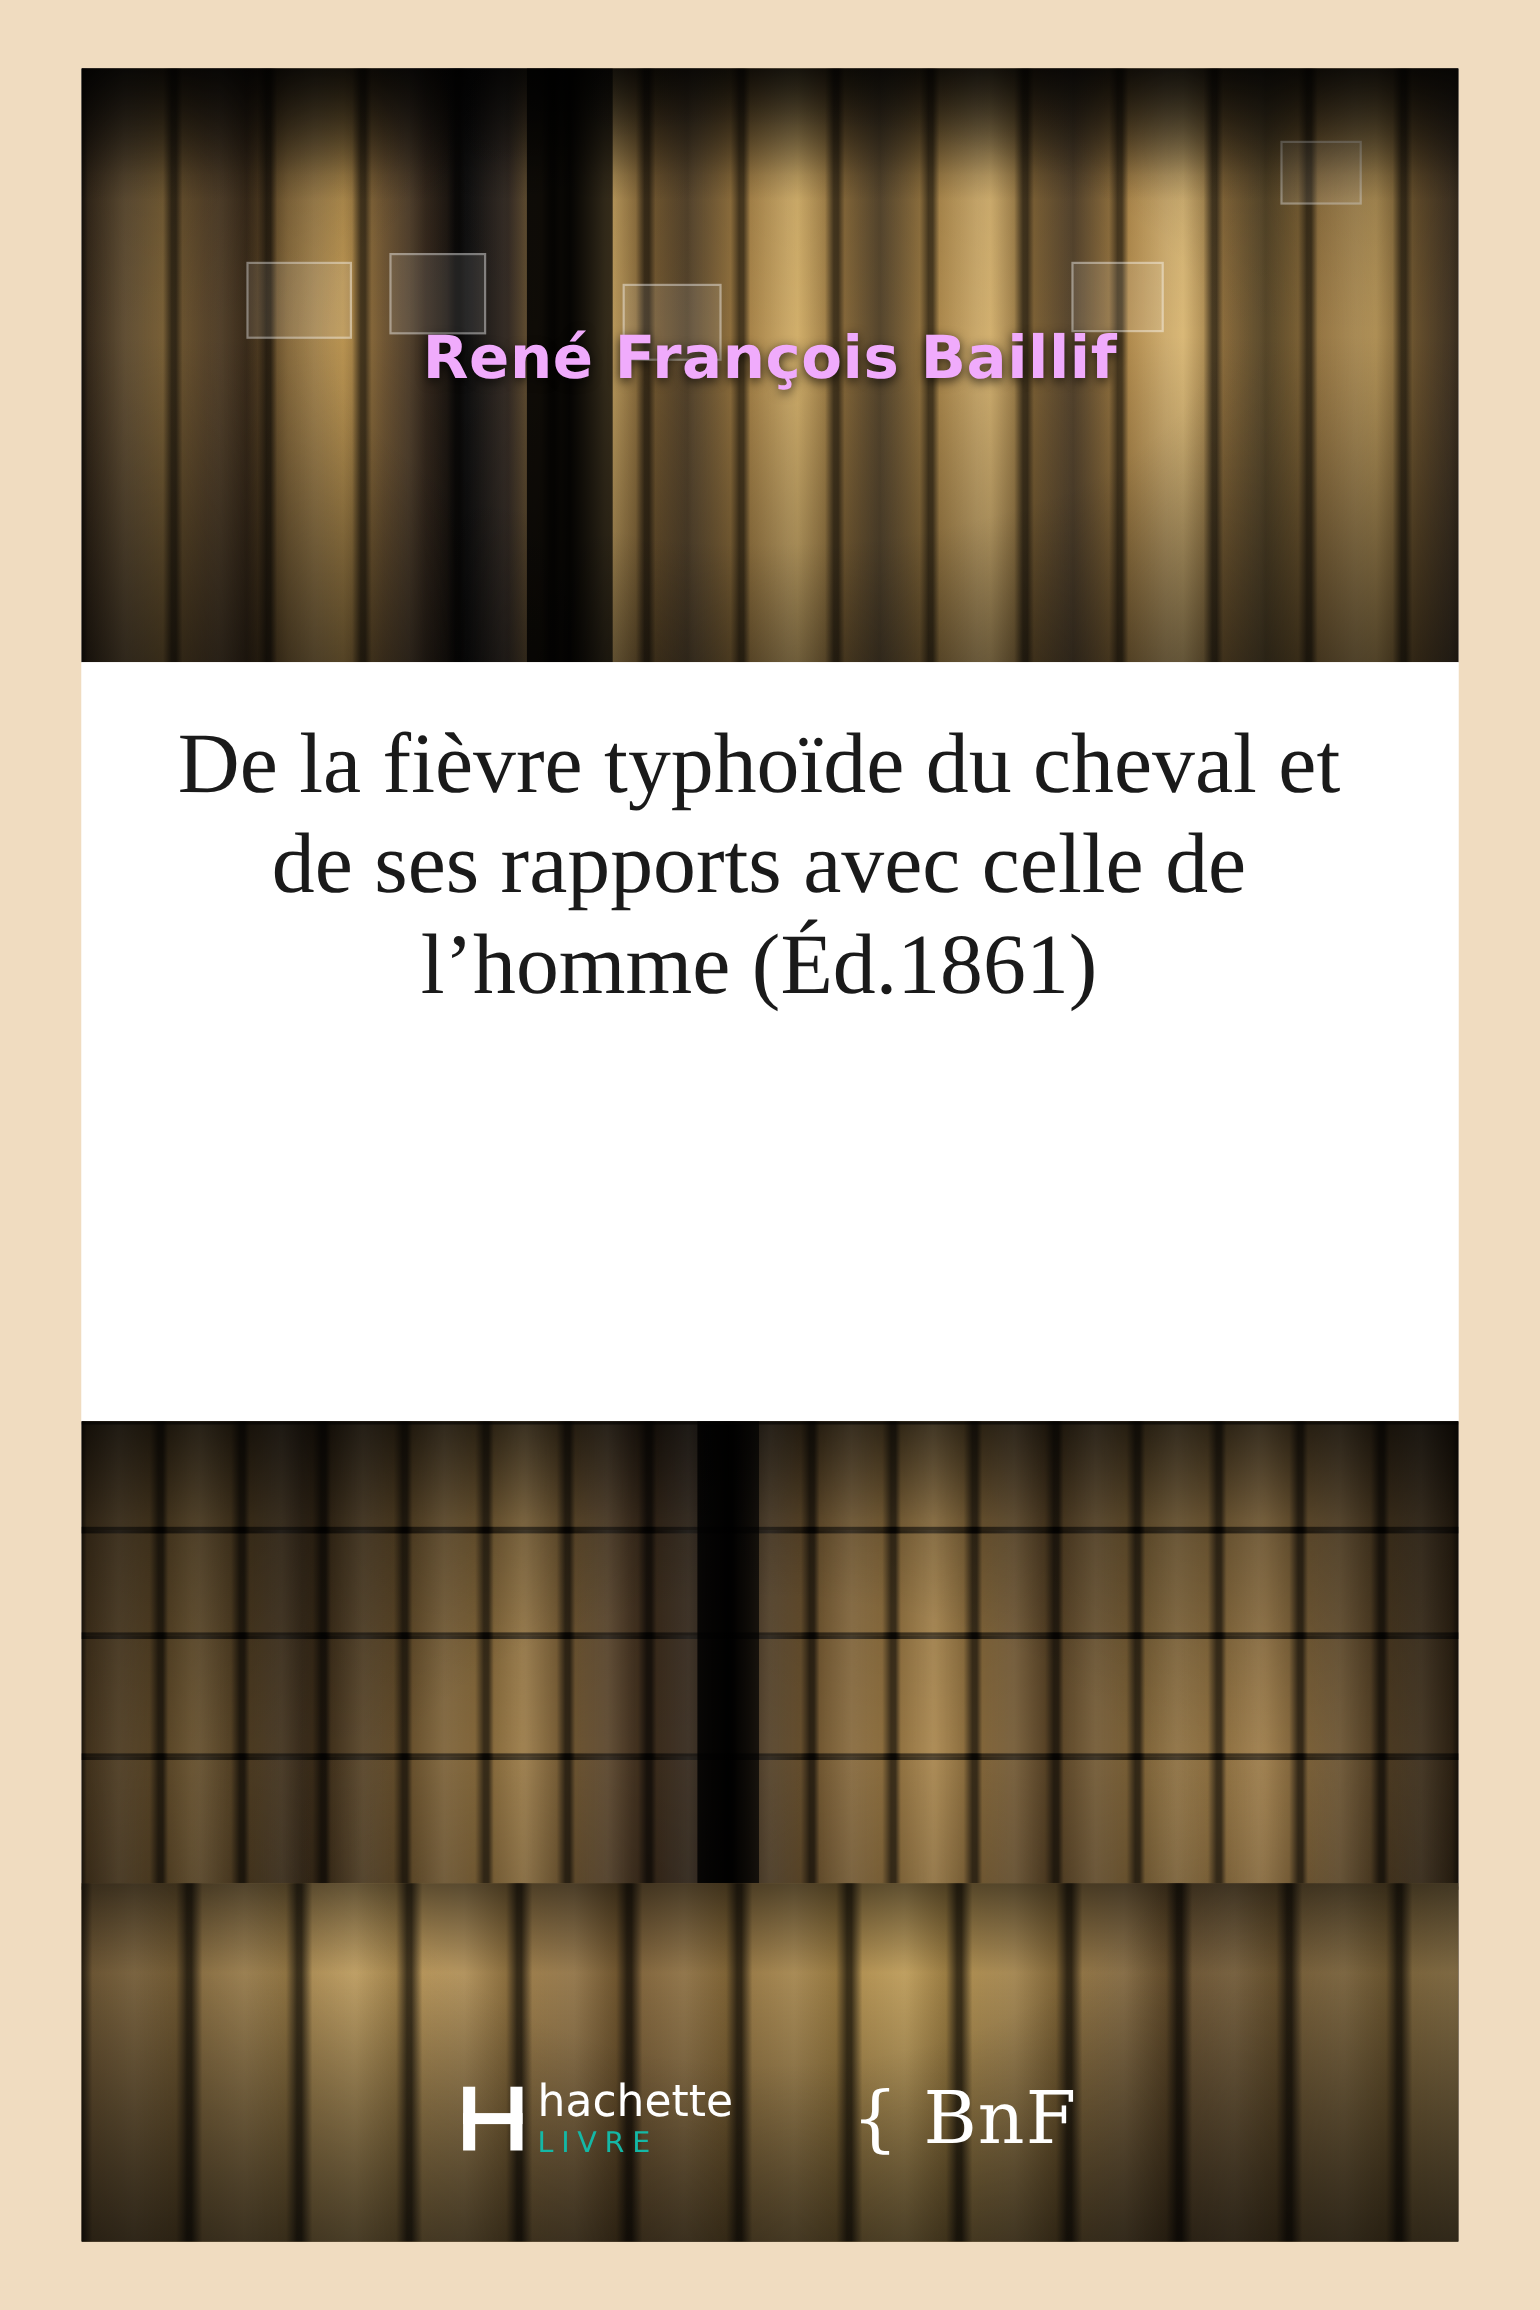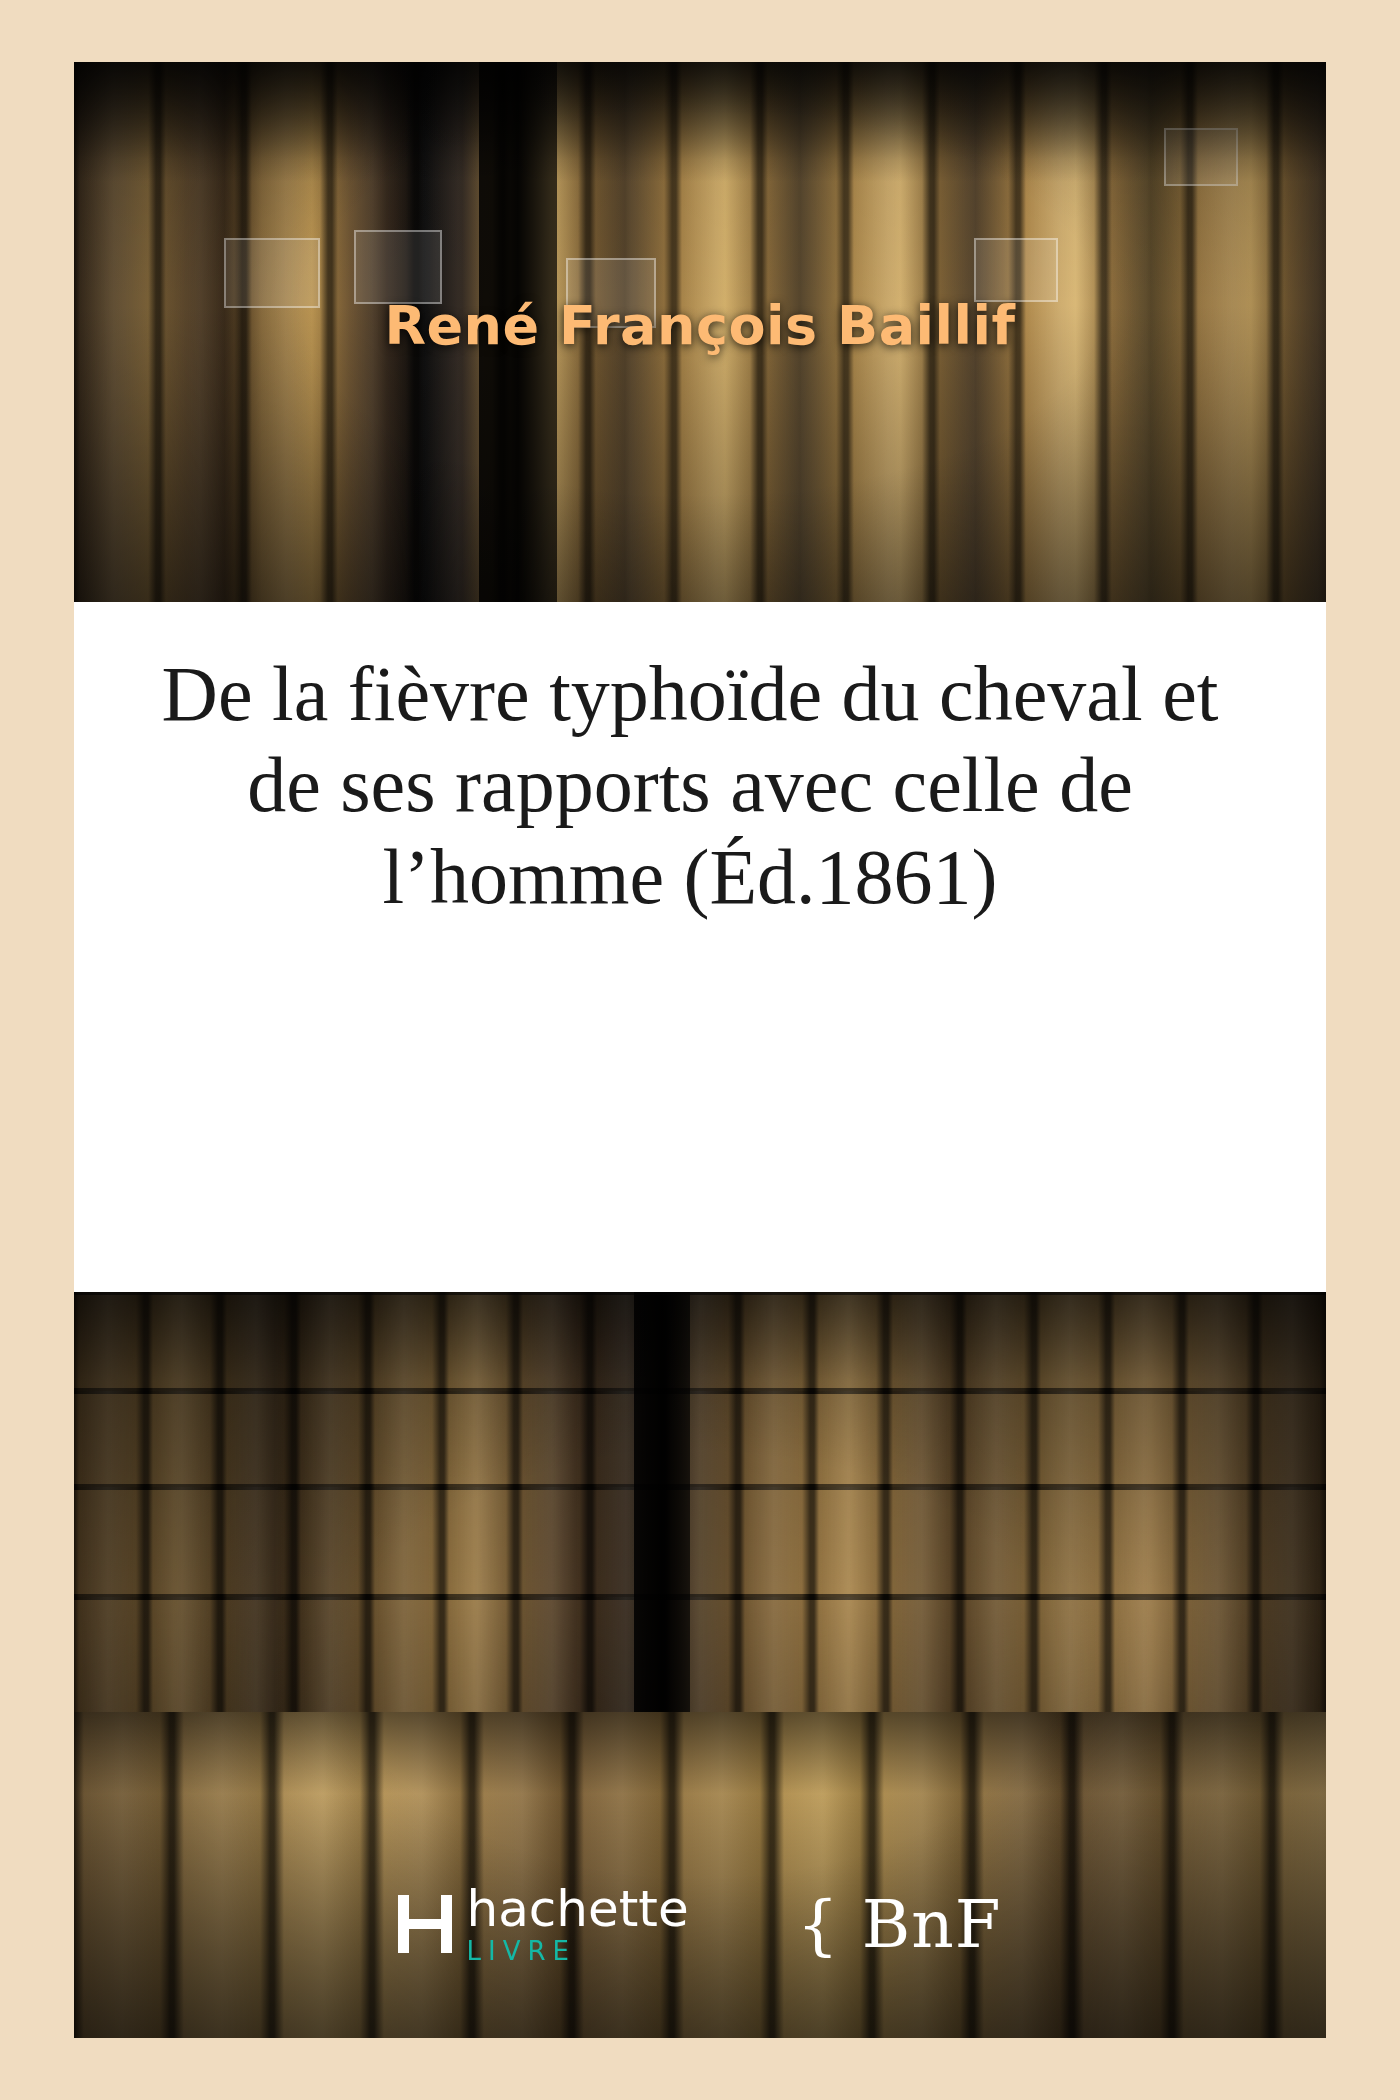--- a/index.html
+++ b/index.html
@@ -96,21 +96,21 @@
     inset: 0;
     background: radial-gradient(ellipse at 50% 45%, rgba(0,0,0,0) 45%, rgba(0,0,0,0.45) 100%);
   }
 
   .author {
     position: absolute;
     left: 0;
     right: 0;
     top: 232px;
     text-align: center;
-    color: #fdba74;
+    color: #f0abfc;
     font-family: "DejaVu Sans", sans-serif;
     font-weight: 700;
     font-size: 54px;
     letter-spacing: 0.5px;
     text-shadow: 0 2px 10px rgba(0,0,0,0.75);
     z-index: 5;
   }
 
   
   .title-band {
@@ -223,21 +223,21 @@
   .hachette .mark::after {
     left: 0; top: 24px; width: 54px; height: 10px;
   }
   .hachette .words {
     display: flex;
     flex-direction: column;
     line-height: 1;
   }
   .hachette .w1 {
     font-family: "DejaVu Sans", sans-serif;
-    font-size: 50px;
+    font-size: 40px;
     color: #ffffff;
     letter-spacing: 0px;
   }
   .hachette .w2 {
     font-family: "DejaVu Sans", sans-serif;
     font-size: 26px;
     color: #14b8a6;
     letter-spacing: 7px;
     margin-top: 4px;
   }

